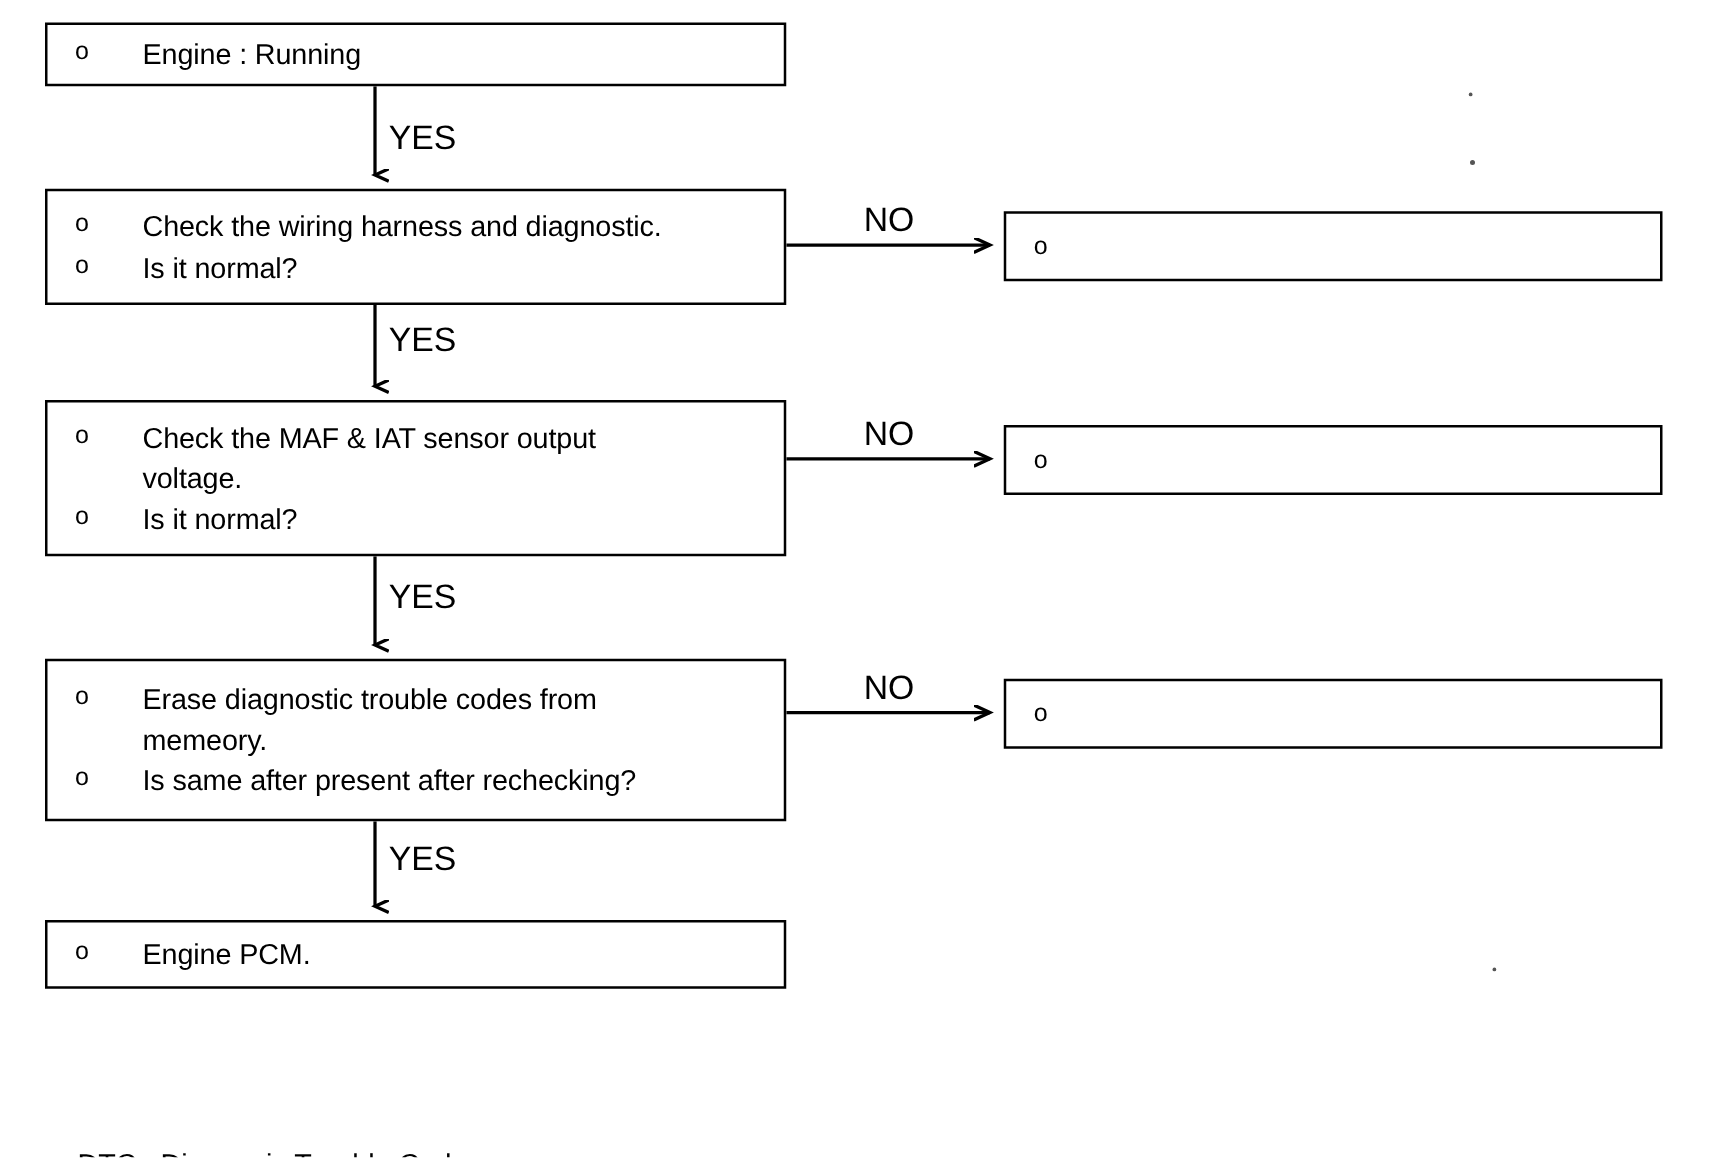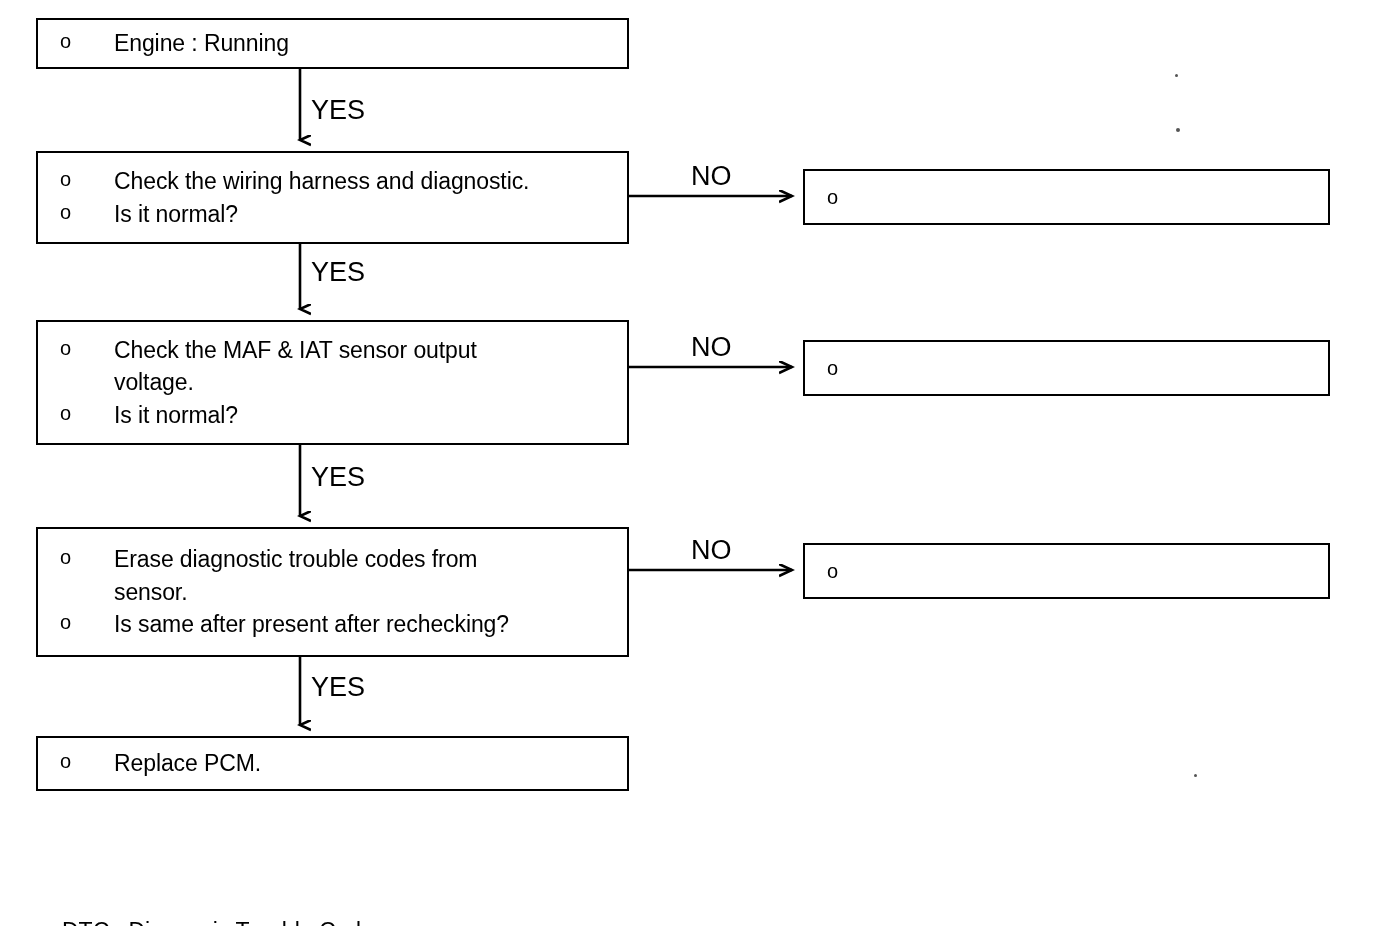--- a/index.html
+++ b/index.html
@@ -166,38 +166,38 @@
     </div>
   </div>
 
   <div class="node" style="left:36px;top:527px;width:593px;height:130px;">
     <div class="line-row">
       <span class="bullet">o</span>
       <span class="line-text">Erase diagnostic trouble codes from</span>
     </div>
     <div class="line-row">
       <span class="bullet">&nbsp;</span>
-      <span class="line-text">sensor.</span>
+      <span class="line-text">memeory.</span>
     </div>
     <div class="line-row">
       <span class="bullet">o</span>
       <span class="line-text">Is same after present after rechecking?</span>
     </div>
   </div>
 
   <div class="node" style="left:803px;top:543px;width:527px;height:56px;">
     <div class="line-row">
       <span class="bullet">o</span>
     </div>
   </div>
 
   <div class="node" style="left:36px;top:736px;width:593px;height:55px;">
     <div class="line-row">
       <span class="bullet">o</span>
-      <span class="line-text">Replace PCM.</span>
+      <span class="line-text">Engine PCM.</span>
     </div>
   </div>
 
   <div class="edge-label" style="left:311px;top:97px;">YES</div>
   <div class="edge-label" style="left:691px;top:163px;">NO</div>
   <div class="edge-label" style="left:311px;top:259px;">YES</div>
   <div class="edge-label" style="left:691px;top:334px;">NO</div>
   <div class="edge-label" style="left:311px;top:464px;">YES</div>
   <div class="edge-label" style="left:691px;top:537px;">NO</div>
   <div class="edge-label" style="left:311px;top:674px;">YES</div>

